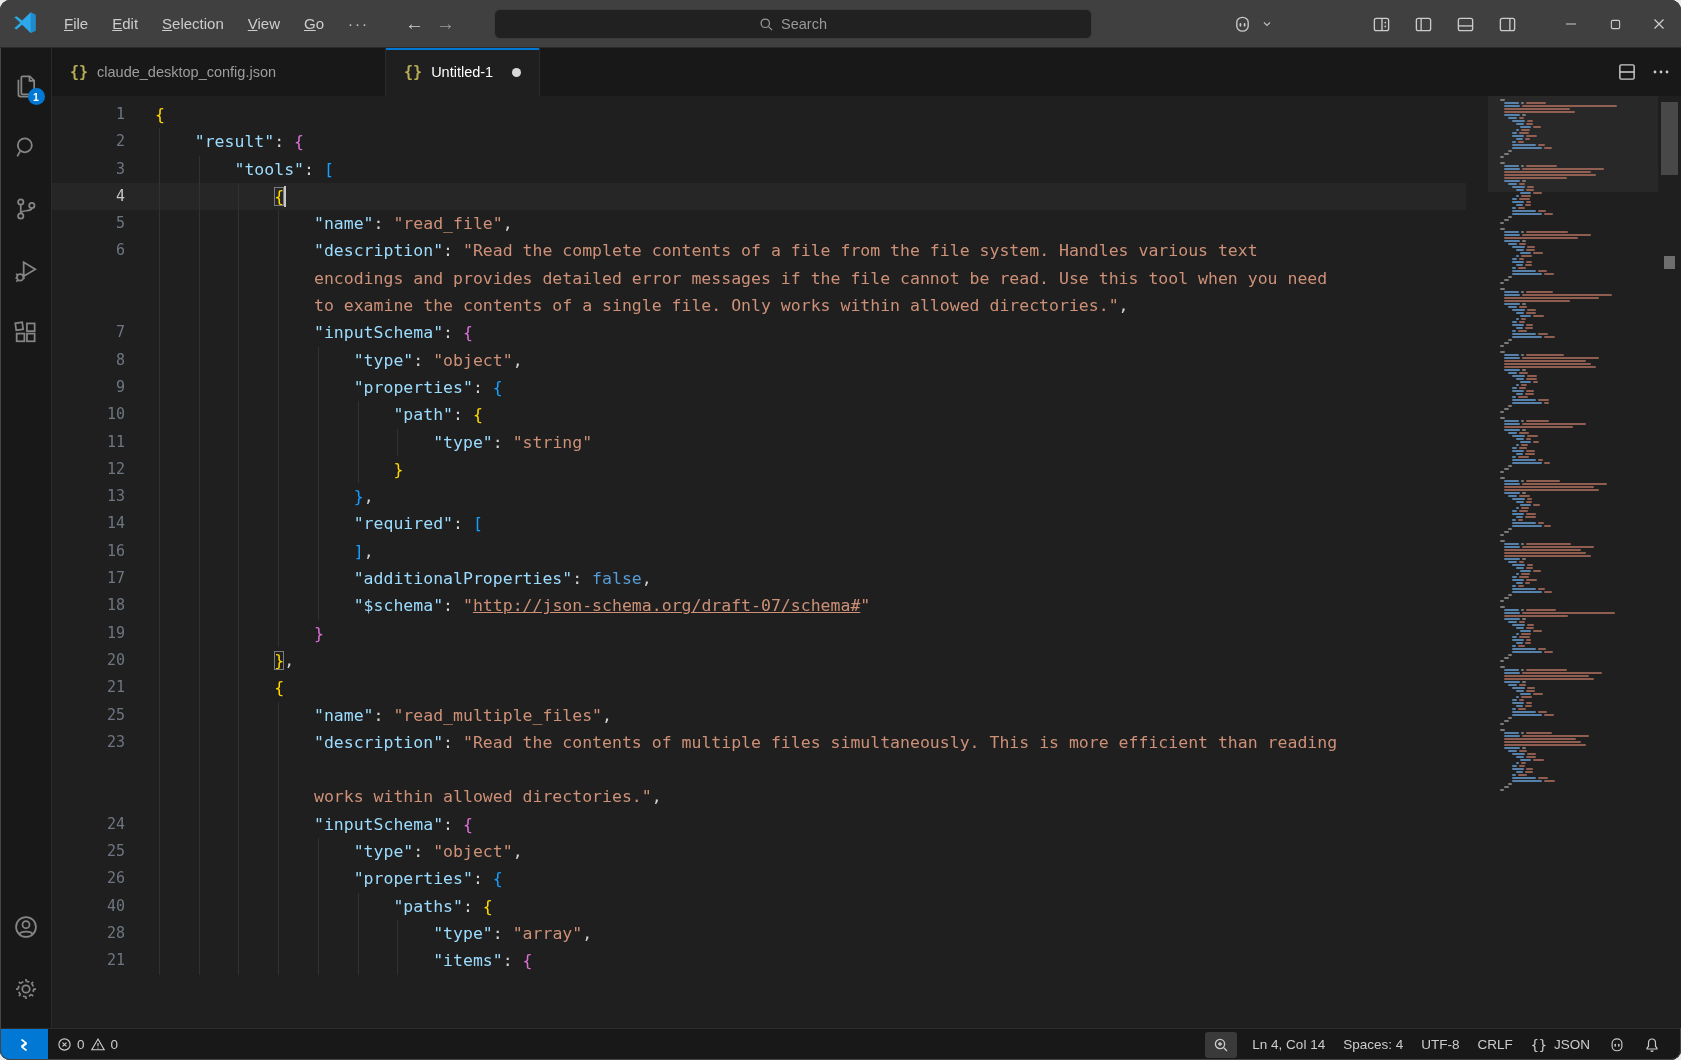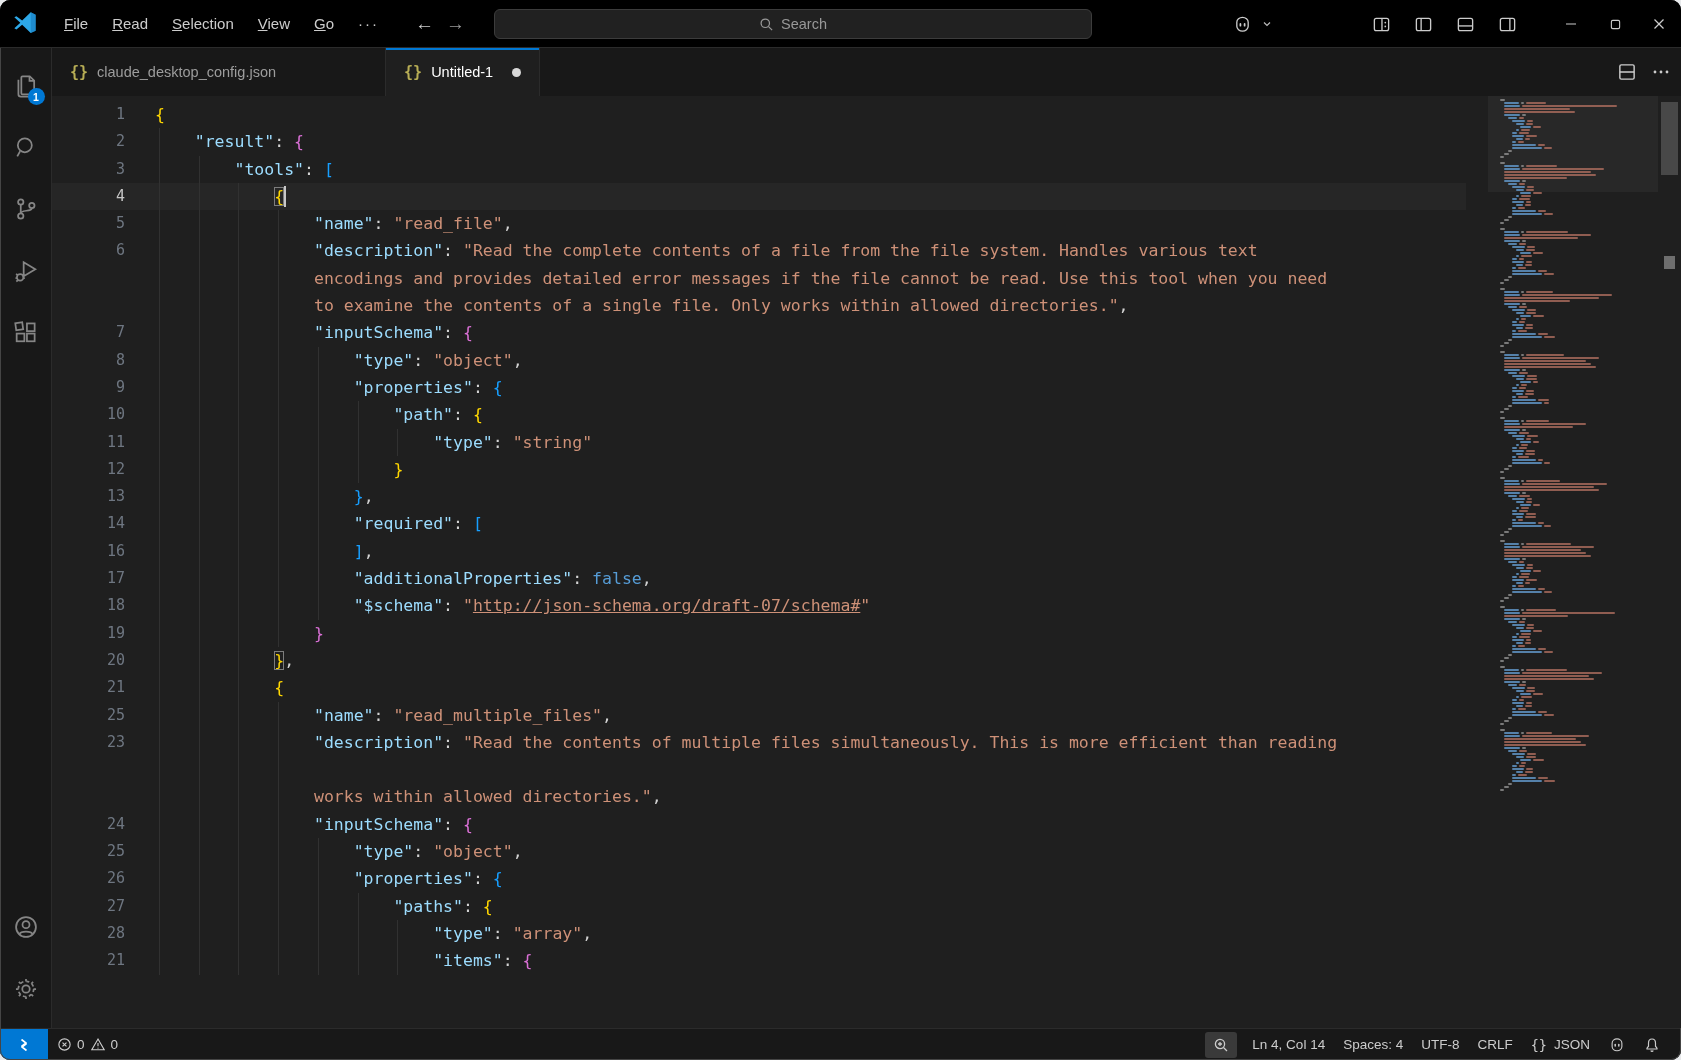--- a/index.html
+++ b/index.html
@@ -3,21 +3,21 @@
 <meta charset="utf-8">
 <style>
   html,body{margin:0;padding:0;background:#e8eaec;}
   *{box-sizing:border-box;}
   .window{
     position:relative;width:1681px;height:1060px;background:#1f1f1f;
     border-radius:10px;overflow:hidden;outline:1px solid #454545;outline-offset:-1px;
     font-family:"Liberation Sans",sans-serif;color:#cccccc;
   }
   
-  .titlebar{position:relative;height:48px;background:#000000;border-bottom:1px solid #2b2b2b;display:flex;align-items:center;}
+  .titlebar{position:relative;height:48px;background:#404040;border-bottom:1px solid #2b2b2b;display:flex;align-items:center;}
   .tb-left{display:flex;align-items:center;height:100%;padding-left:12px;}
   .vscode-logo{width:26px;height:26px;margin-right:16px;}
   .menus{display:flex;align-items:center;gap:4px;}
   .menu-item{padding:4px 10px;border-radius:5px;font-size:15px;color:#cccccc;cursor:default;}
   .menu-item::first-letter{text-decoration:underline;}
   .menu-overflow{padding:4px 10px;font-size:15px;color:#cccccc;letter-spacing:2px;}
   .nav-arrows{display:flex;align-items:center;gap:12px;margin-left:26px;font-size:19px;}
   .nav-back{color:#cfcfcf;}
   .nav-fwd{color:#9b9b9b;}
   .searchbox{
@@ -87,21 +87,21 @@
 <div class="window">
 
   <div class="titlebar">
     <div class="tb-left">
       <svg class="vscode-logo" viewBox="0 0 100 100">
         <path fill="#2da8e8" d="M72 5 L39 37 L17 20 L9 24 L32 45 L9 66 L17 71 L39 53 L72 85 L91 76 L91 14 Z"></path>
         <path fill="#1273b8" d="M72 5 L91 14 L91 76 L72 85 Z" opacity="0.55"></path>
       </svg>
       <div class="menus">
         <span class="menu-item">File</span>
-        <span class="menu-item">Read</span>
+        <span class="menu-item">Edit</span>
         <span class="menu-item">Selection</span>
         <span class="menu-item">View</span>
         <span class="menu-item">Go</span>
         <span class="menu-overflow">···</span>
       </div>
       <div class="nav-arrows">
         <span class="nav-back">←</span>
         <span class="nav-fwd">→</span>
       </div>
     </div>
@@ -375,21 +375,21 @@
             </div>
             <div class="crow">
               <span class="ln">25</span>
               <span class="tx"><i class="ig" style="left: 16px;"></i><i class="ig" style="left: 55.72px;"></i><i class="ig" style="left: 95.44px;"></i><i class="ig" style="left: 135.16px;"></i><i class="ig" style="left: 174.88px;"></i><span class="t-w">                    </span><span class="t-k">"type"</span><span class="t-p">: </span><span class="t-s">"object"</span><span class="t-p">,</span></span>
             </div>
             <div class="crow">
               <span class="ln">26</span>
               <span class="tx"><i class="ig" style="left: 16px;"></i><i class="ig" style="left: 55.72px;"></i><i class="ig" style="left: 95.44px;"></i><i class="ig" style="left: 135.16px;"></i><i class="ig" style="left: 174.88px;"></i><span class="t-w">                    </span><span class="t-k">"properties"</span><span class="t-p">: </span><span class="t-b3">{</span></span>
             </div>
             <div class="crow">
-              <span class="ln">27</span>
+              <span class="ln">40</span>
               <span class="tx"><i class="ig" style="left: 16px;"></i><i class="ig" style="left: 55.72px;"></i><i class="ig" style="left: 95.44px;"></i><i class="ig" style="left: 135.16px;"></i><i class="ig" style="left: 174.88px;"></i><i class="ig" style="left: 214.6px;"></i><span class="t-w">                        </span><span class="t-k">"paths"</span><span class="t-p">: </span><span class="t-b1">{</span></span>
             </div>
             <div class="crow">
               <span class="ln">28</span>
               <span class="tx"><i class="ig" style="left: 16px;"></i><i class="ig" style="left: 55.72px;"></i><i class="ig" style="left: 95.44px;"></i><i class="ig" style="left: 135.16px;"></i><i class="ig" style="left: 174.88px;"></i><i class="ig" style="left: 214.6px;"></i><i class="ig" style="left: 254.32px;"></i><span class="t-w">                            </span><span class="t-k">"type"</span><span class="t-p">: </span><span class="t-s">"array"</span><span class="t-p">,</span></span>
             </div>
             <div class="crow">
               <span class="ln">21</span>
               <span class="tx"><i class="ig" style="left: 16px;"></i><i class="ig" style="left: 55.72px;"></i><i class="ig" style="left: 95.44px;"></i><i class="ig" style="left: 135.16px;"></i><i class="ig" style="left: 174.88px;"></i><i class="ig" style="left: 214.6px;"></i><i class="ig" style="left: 254.32px;"></i><span class="t-w">                            </span><span class="t-k">"items"</span><span class="t-p">: </span><span class="t-b2">{</span></span>
             </div>

